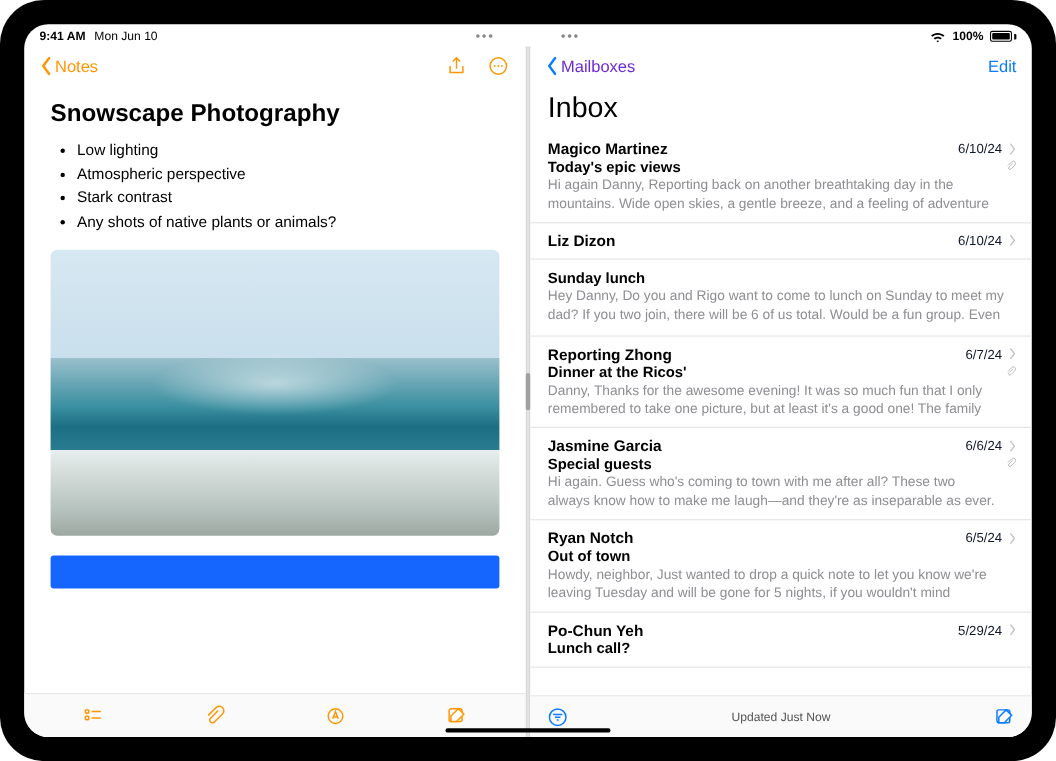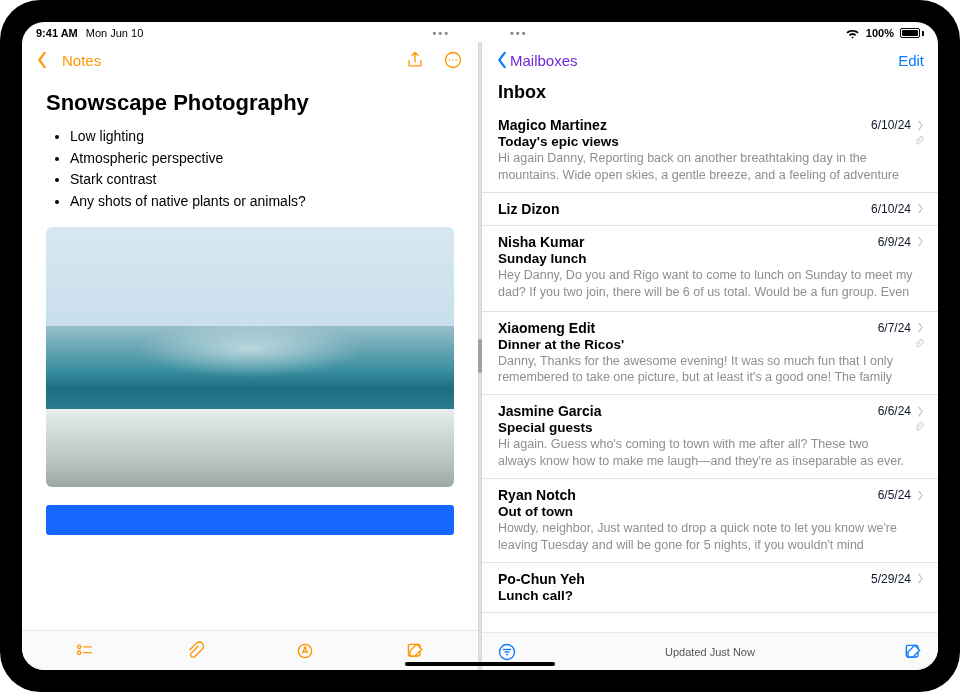--- a/index.html
+++ b/index.html
@@ -64,21 +64,21 @@
   .divider::after{
     content:""; position:absolute; left:50%; top:50%; transform:translate(-50%,-50%);
     width:4px; height:34px; background:#a0a0a0; border-radius:2px;
   }
 
   
   .notes-nav {
     height:36px; display:flex; align-items:center; justify-content:space-between;
     padding:0 14px;
   }
-  .notes-back { display:flex; align-items:center; gap:14px; color:#ff9500; font-size:15px; }
+  .notes-back { display:flex; align-items:center; gap:2px; color:#ff9500; font-size:15px; }
   .notes-nav .actions { display:flex; gap:16px; }
   .icon-btn { width:22px; height:22px; display:flex; align-items:center; justify-content:center; color:#ff9500;}
   .icon-btn svg { width:20px; height:20px; stroke:currentColor; fill:none; stroke-width:1.6;}
 
   .notes-body { flex:1; overflow:hidden; padding:6px 24px 0 24px;}
   .note-title { font-size:22px; font-weight:700; margin:6px 0 10px 0;}
   .note-list { list-style:disc; padding-left:24px; font-size:14px; line-height:1.55;}
   .note-image {
     margin-top:14px; width:100%; height:260px; border-radius:6px; overflow:hidden;
     background:
@@ -100,21 +100,21 @@
   }
   .notes-toolbar .icon-btn { color:#ff9500; }
 
   
   .mail-nav {
     height:36px; display:flex; align-items:center; justify-content:space-between;
     padding:0 14px;
   }
   .mail-back { display:flex; align-items:center; gap:2px; color:#6d28d9; font-size:15px;}
   .mail-edit { color:#0a7aff; font-size:15px;}
-  .mail-title { font-size:18px; font-weight:700; padding:4px 16px 6px 16px;}
+  .mail-title { font-size:26px; font-weight:400; padding:4px 16px 6px 16px;}
   .mail-list { flex:1; overflow:hidden;}
   .msg {
     border-bottom:1px solid #e3e3e3;
     padding:8px 14px 8px 16px;
     position:relative;
   }
   .msg .row1 { display:flex; justify-content:space-between; align-items:center;}
   .msg .sender { font-size:14px; font-weight:700; }
   .msg .meta { display:flex; align-items:center; gap:6px; color:#0f172a; font-size:12px;}
   .chev { color:#c0c0c4; }
@@ -283,42 +283,31 @@
                   <span>6/10/24</span>
                   <span class="chev">
                     <svg width="7" height="11" viewBox="0 0 12 20">
                       <path d="M3 2 L9 10 L3 18" stroke="#c0c0c4" stroke-width="2.2" fill="none" stroke-linecap="round" stroke-linejoin="round"></path>
                     </svg>
                   </span>
                 </span>
               </div>
             </div>
             <div class="msg">
-              <div class="row1">
-                <span class="sender">Nisha Kumar</span>
-                <span class="meta">
-                  <span>6/9/24</span>
-                  <span class="chev">
-                    <svg width="7" height="11" viewBox="0 0 12 20">
-                      <path d="M3 2 L9 10 L3 18" stroke="#c0c0c4" stroke-width="2.2" fill="none" stroke-linecap="round" stroke-linejoin="round"></path>
-                    </svg>
-                  </span>
-                </span>
-              </div>
               <div style="display:flex;justify-content:space-between;align-items:flex-start;flex-direction:column;">
                 <div style="flex:1;min-width:0;">
                   <div class="subject">Sunday lunch</div>
                   <div class="preview">Hey Danny, Do you and Rigo want to come to lunch on Sunday to meet my dad? If you two join, there will be 6 of us total. Would be a fun group. Even if…</div>
                 </div>
                 <div style="padding-left:6px;padding-top:2px;"></div>
               </div>
             </div>
             <div class="msg">
               <div class="row1">
-                <span class="sender">Xiaomeng Edit</span>
+                <span class="sender">Reporting Zhong</span>
                 <span class="meta">
                   <span>6/7/24</span>
                   <span class="chev">
                     <svg width="7" height="11" viewBox="0 0 12 20">
                       <path d="M3 2 L9 10 L3 18" stroke="#c0c0c4" stroke-width="2.2" fill="none" stroke-linecap="round" stroke-linejoin="round"></path>
                     </svg>
                   </span>
                 </span>
               </div>
               <div style="display:flex;justify-content:space-between;align-items:flex-start;">

